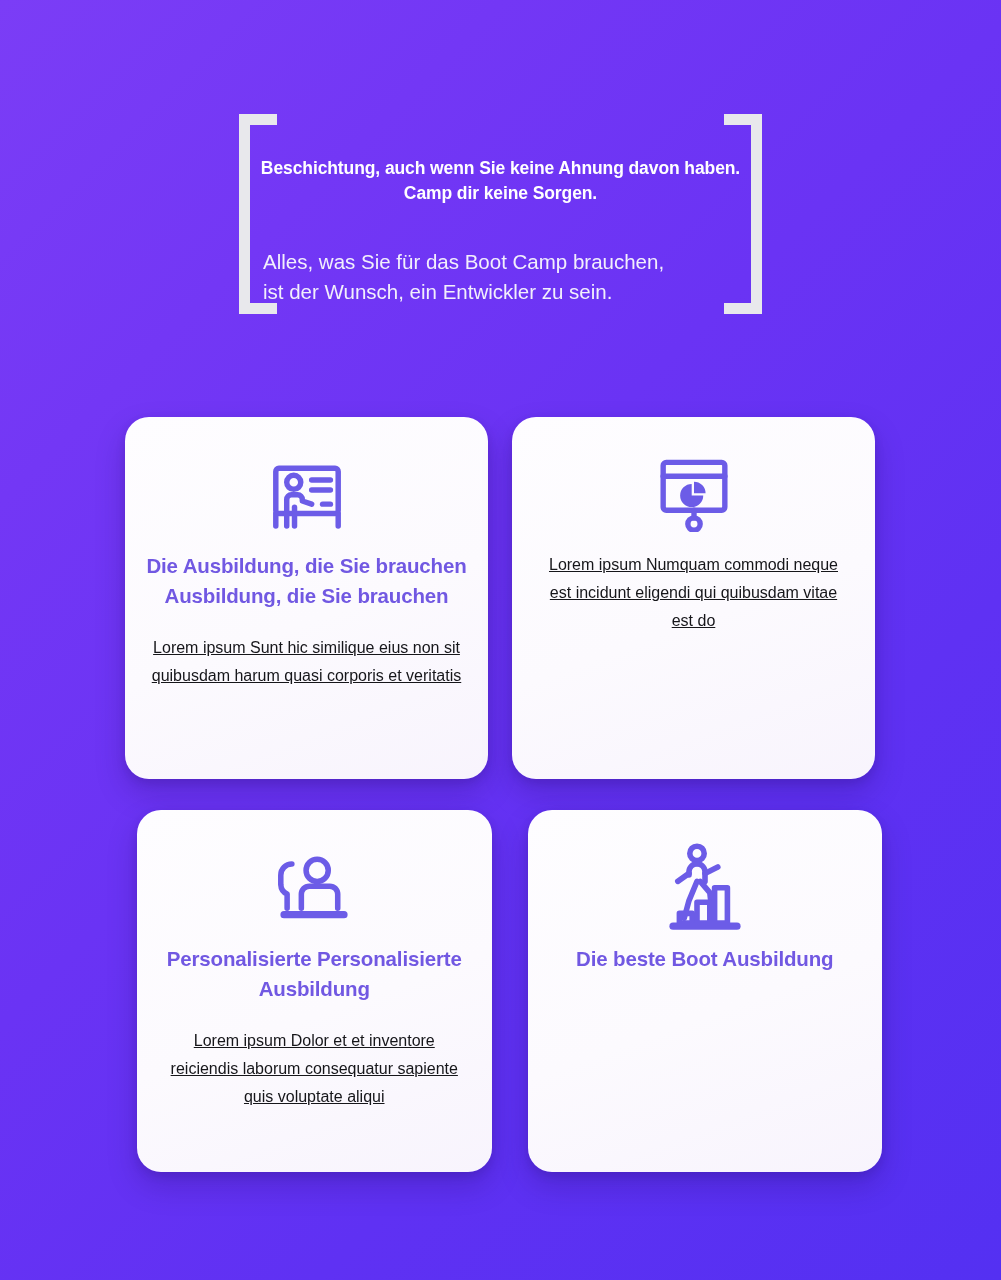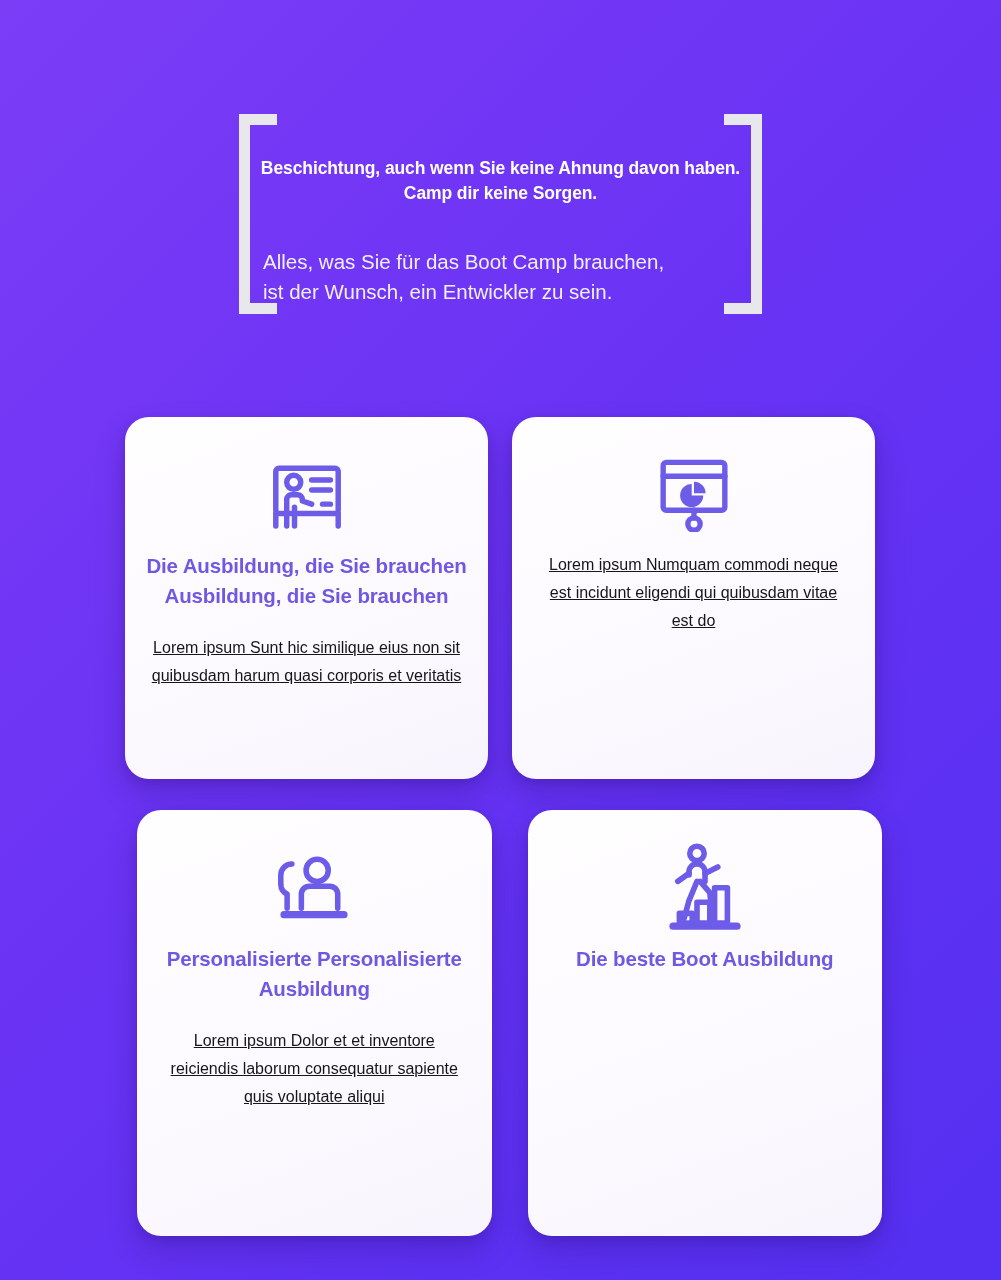--- a/index.html
+++ b/index.html
@@ -96,21 +96,21 @@
     background: linear-gradient(160deg, #FEFDFF 0%, #FCFAFE 55%, #F8F4FD 100%);
     border-radius: 24px;
     box-shadow: 0 14px 30px rgba(32, 8, 92, 0.22),
                 0 4px 10px rgba(32, 8, 92, 0.14);
     padding: 34px 20px 44px;
     text-align: center;
     position: relative;
   }
 
   .card-r1 { height: 362px; }
-  .card-r2 { height: 426px; margin-left: 12px; }
+  .card-r2 { height: 362px; margin-left: 12px; }
 
   .card-icon {
     height: 86px;
     display: flex;
     align-items: center;
     justify-content: center;
     margin-bottom: 14px;
   }
   .card-icon svg { display: block; }
 

